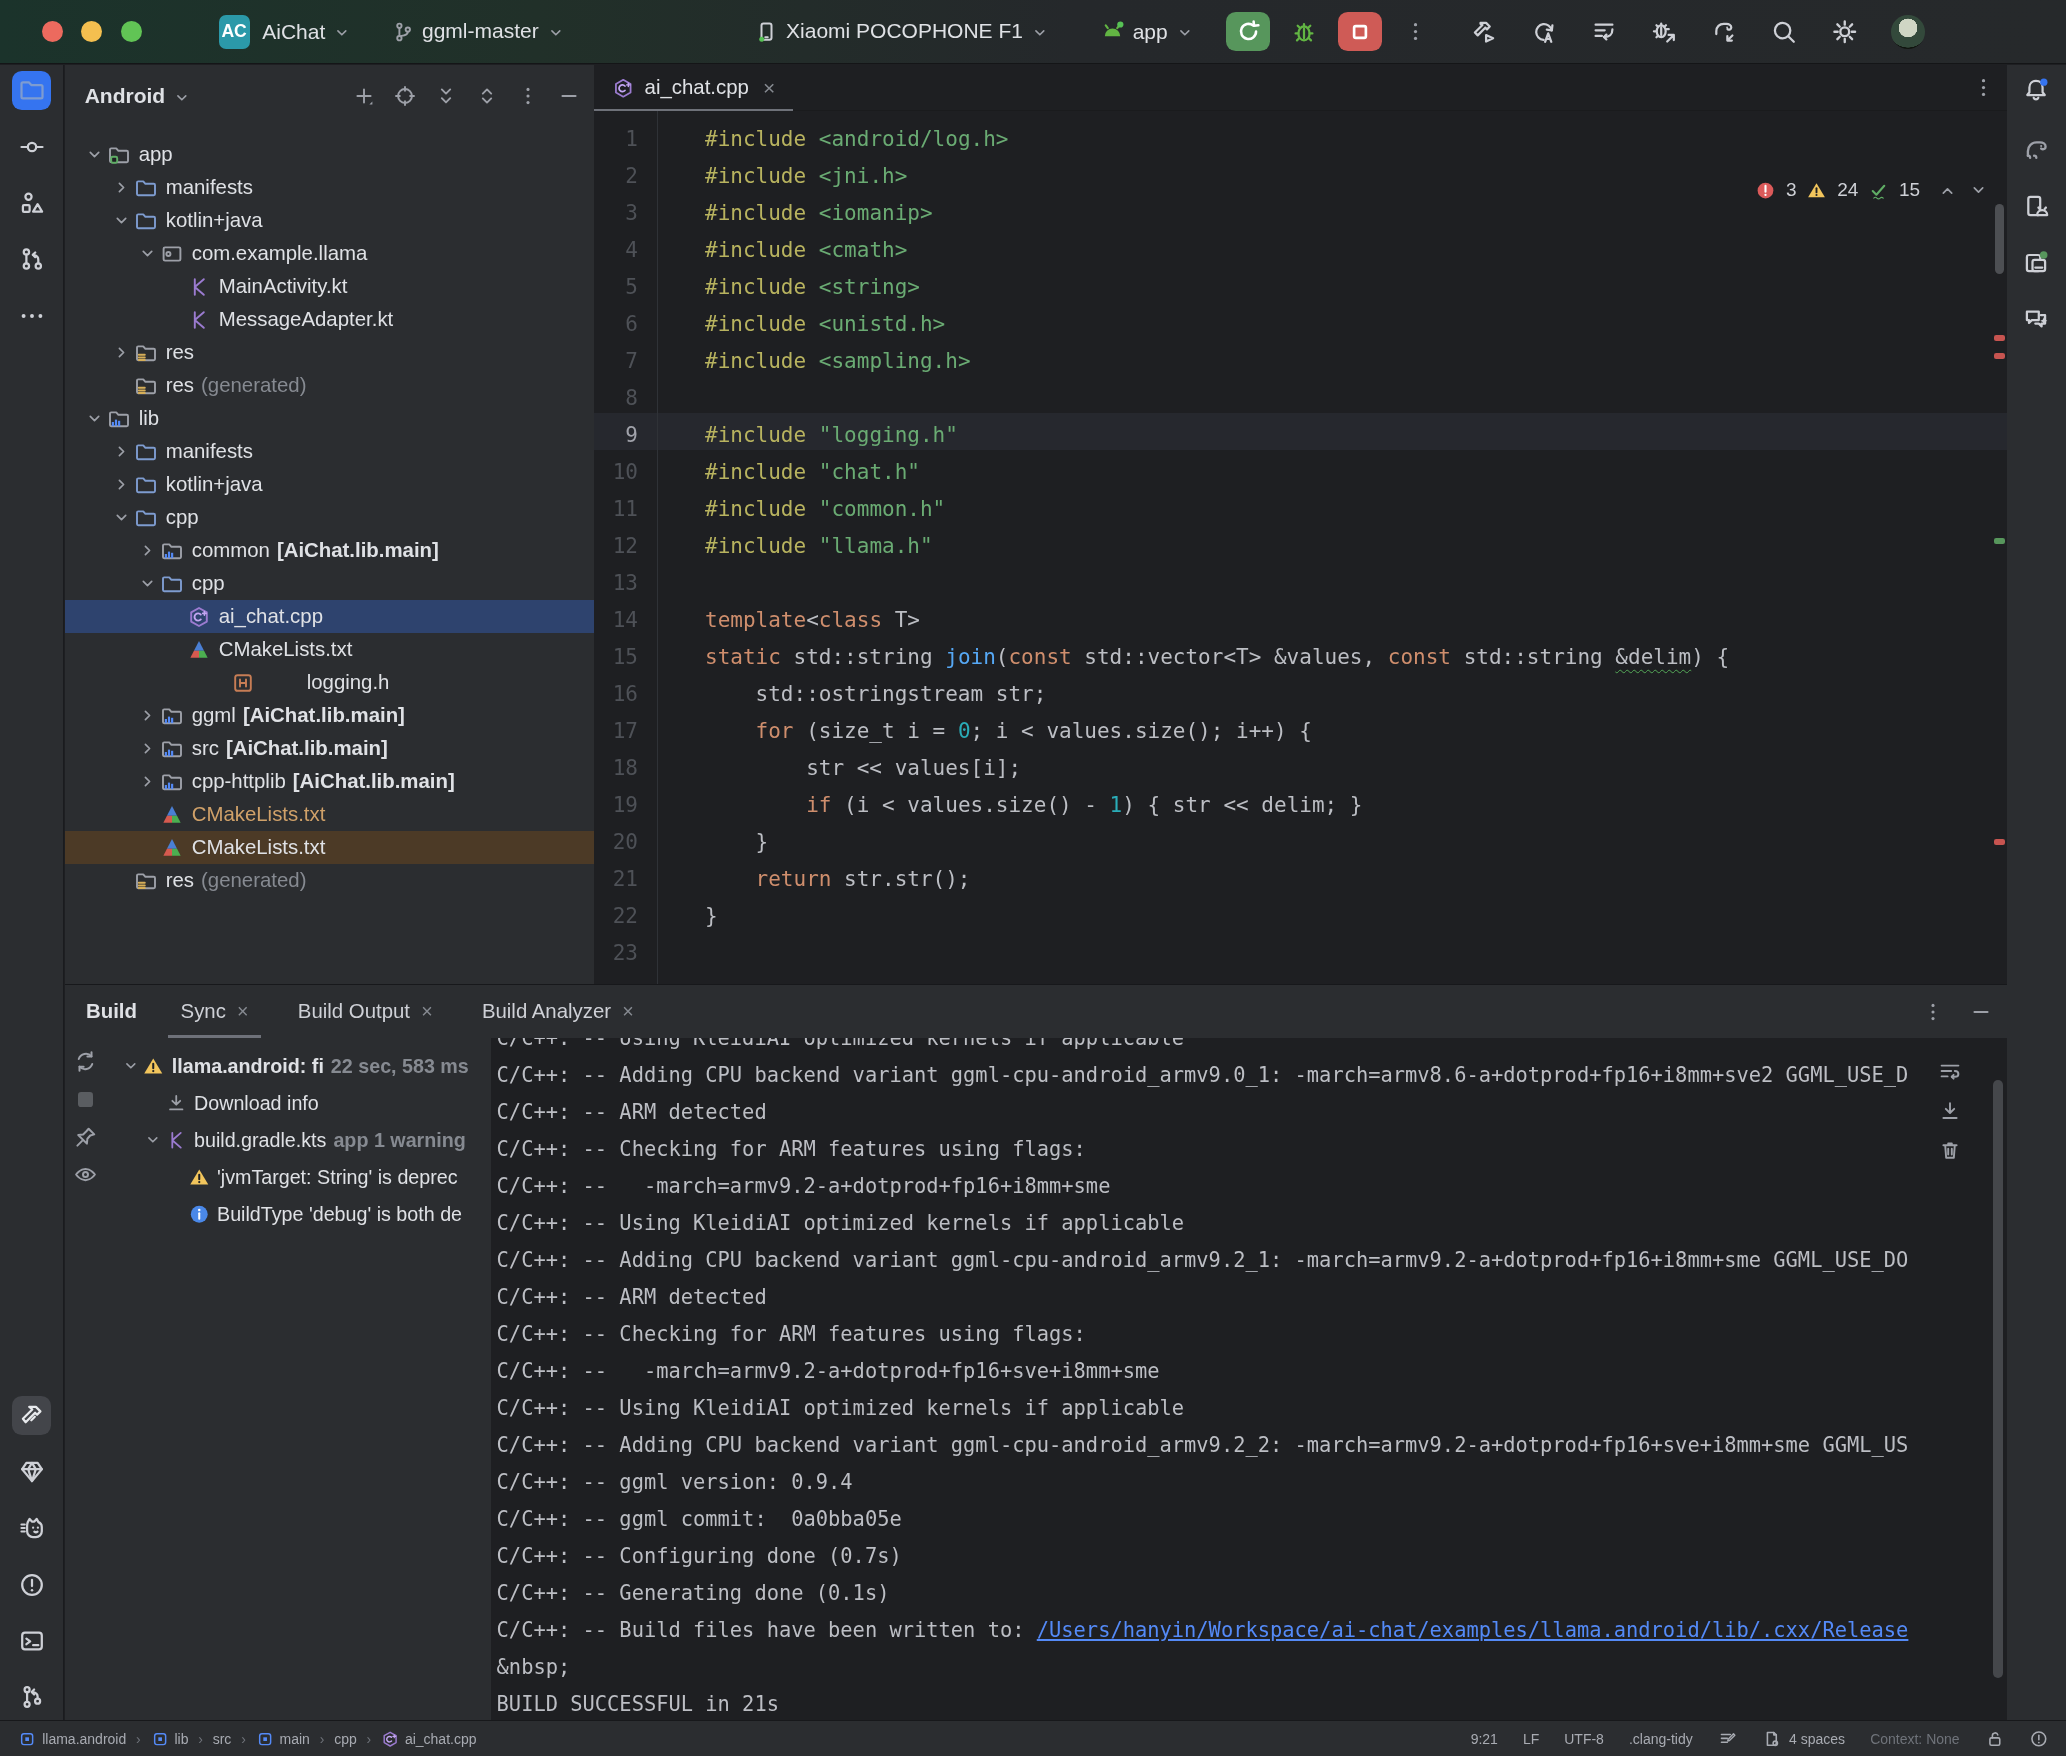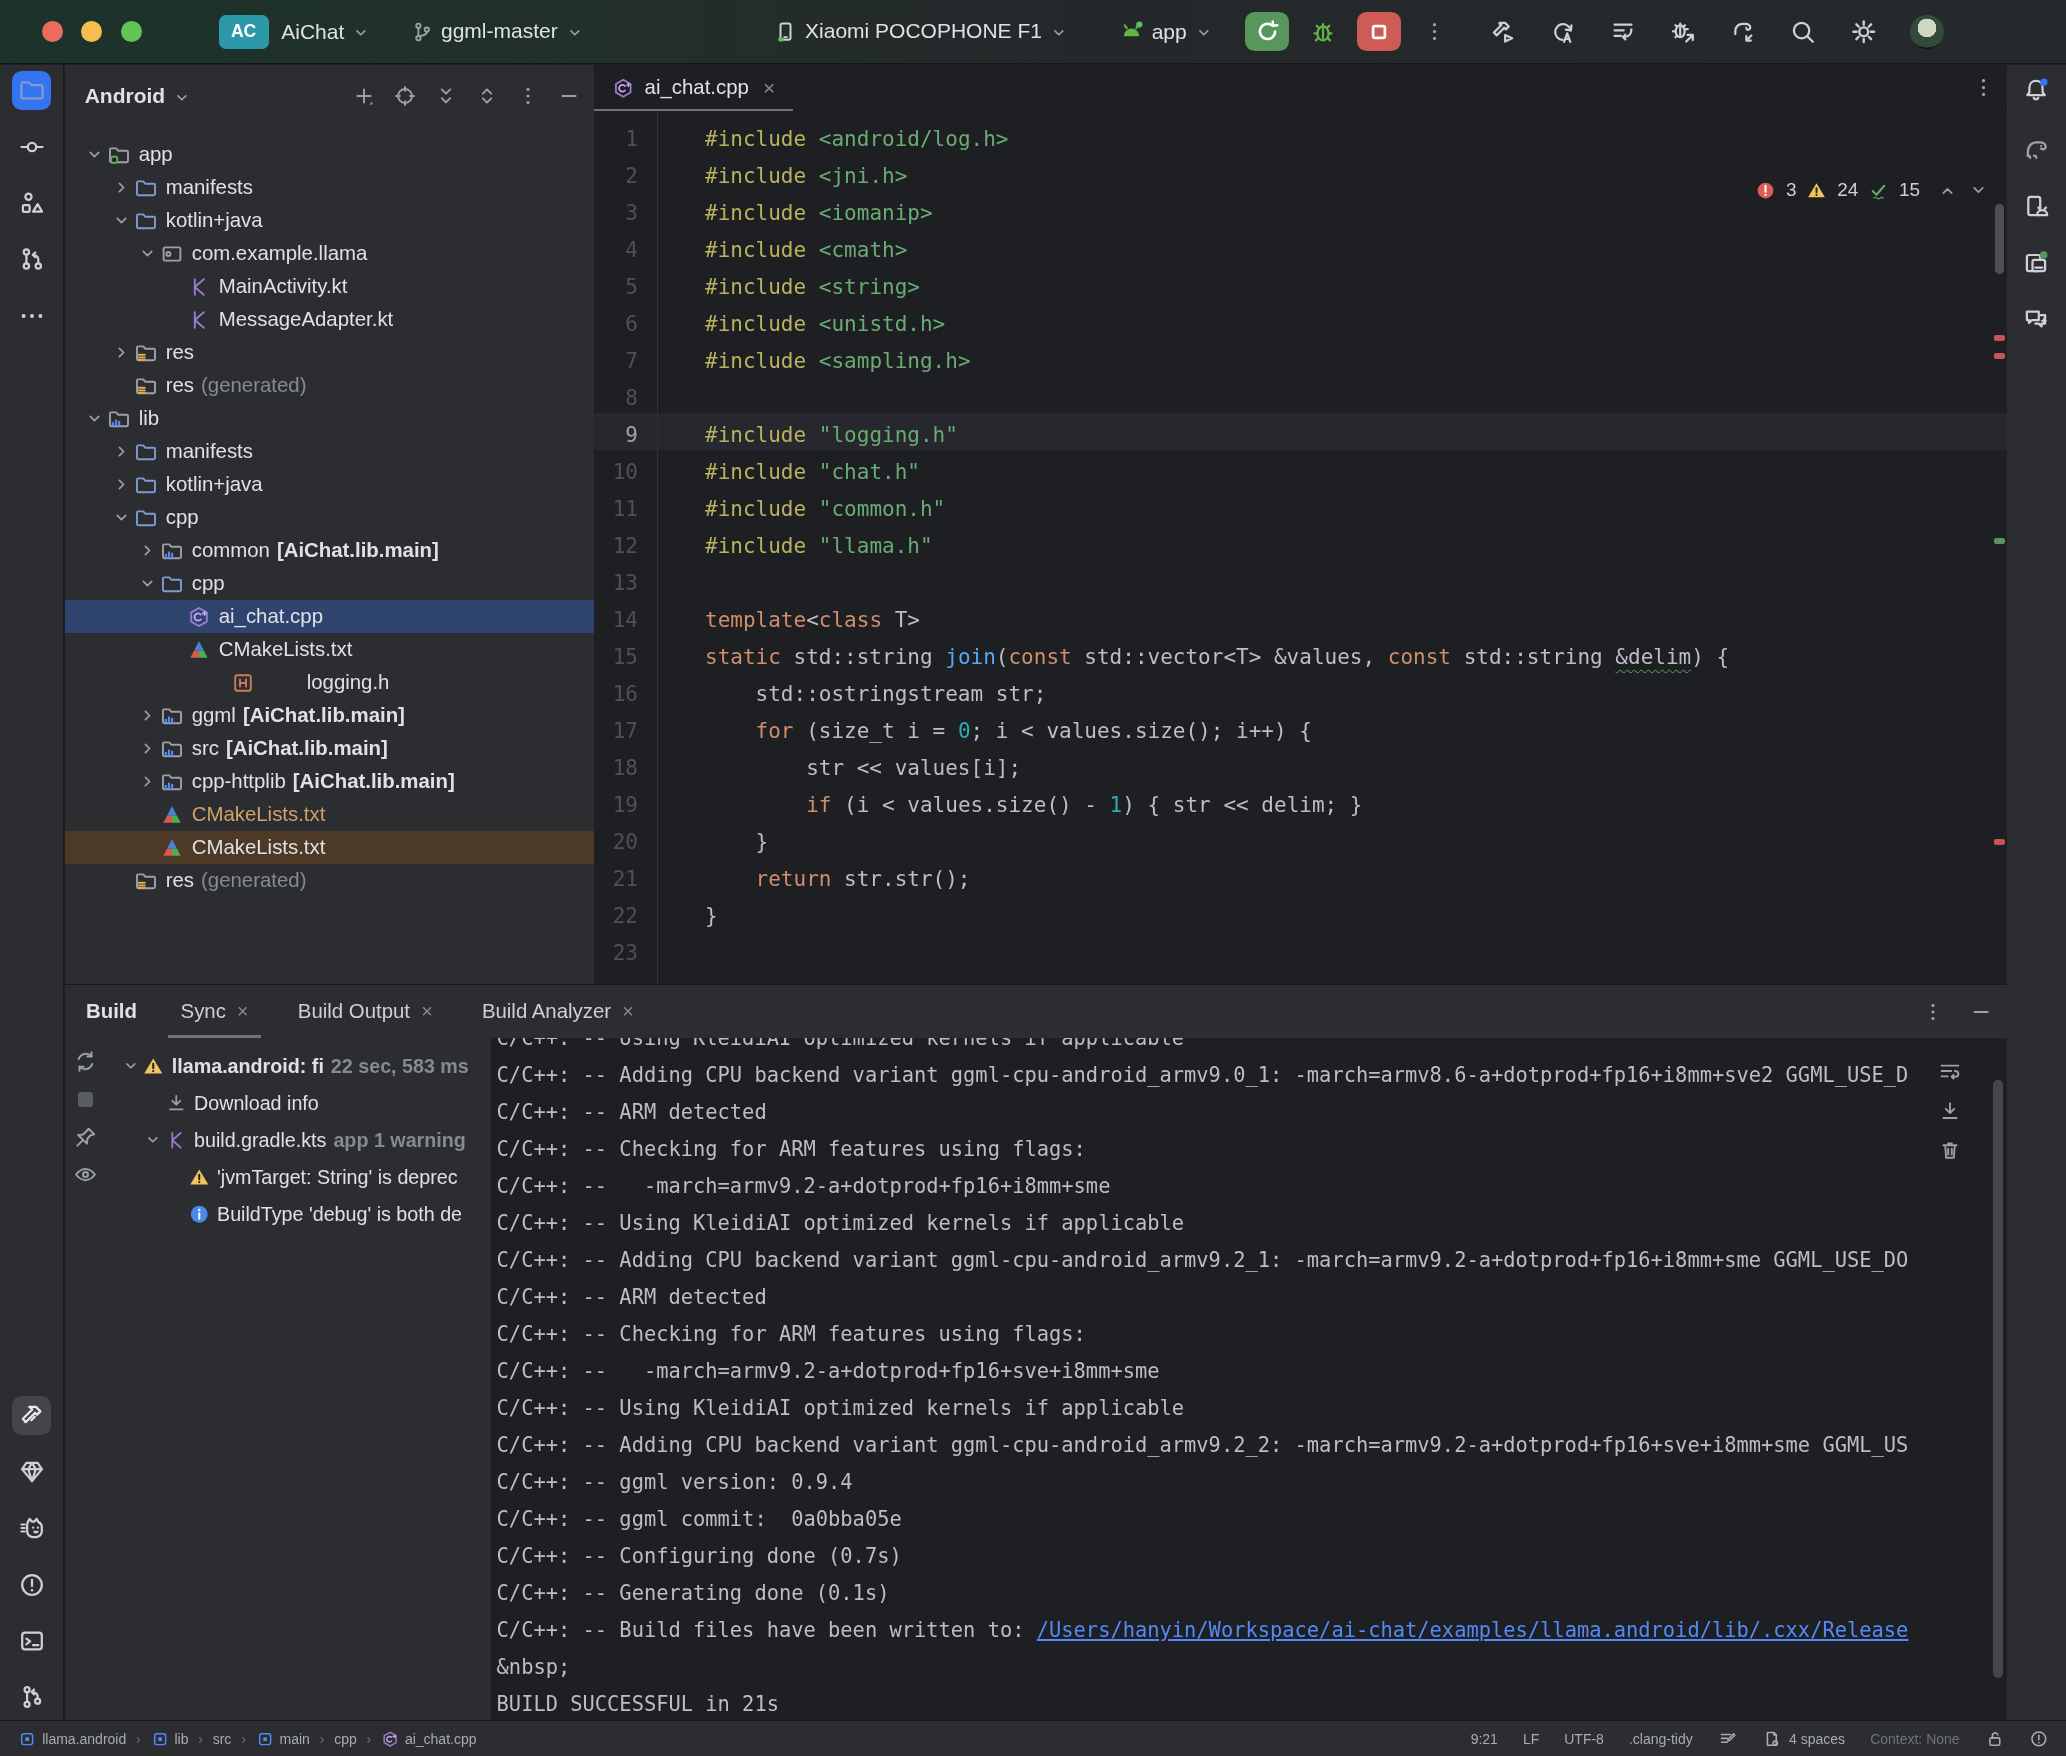--- a/index.html
+++ b/index.html
@@ -8,21 +8,21 @@
   .mono{font-family:"DejaVu Sans Mono",monospace;}
   svg.ic{stroke:currentColor;fill:none;stroke-width:1.6;stroke-linecap:round;stroke-linejoin:round;
          width:27px;height:27px;display:inline-block;vertical-align:middle;flex:none;}
   
   .topbar{position:absolute;top:0;left:0;right:0;height:63px;
           background:linear-gradient(90deg,#1b332b 0%,#213029 26%,#25282b 52%,#26292b 100%);
           border-bottom:1.4px solid #141517;display:flex;align-items:center;color:#dfe1e5;}
   .traffic{display:flex;gap:18.3px;margin-left:42px;}
   .tl{width:21px;height:21px;border-radius:50%;}
   .tl.r{background:#ec6a5e}.tl.y{background:#f4bf4f}.tl.g{background:#61c455}
-  .proj-badge{width:50px;height:34px;border-radius:7px;background:#2b99a9;color:#fff;font-weight:bold;
+  .proj-badge{width:31px;height:34px;border-radius:7px;background:#2b99a9;color:#fff;font-weight:bold;
               font-size:17.6px;display:flex;align-items:center;justify-content:center;margin-left:77px;}
   .tb-item{display:flex;align-items:center;gap:7px;font-size:21px;margin-left:12.7px;}
   .tb-item .chev{color:#9da0a8}
   .tb-group-center{display:flex;align-items:center;margin-left:176px;}
   .runbtn{width:44px;height:39px;border-radius:9.8px;display:flex;align-items:center;justify-content:center;}
   .runbtn.green{background:#57965c;margin-left:32px;}
   .runbtn.red{background:#cf5b56;margin-left:19.7px;}
   .tb-icons{display:flex;align-items:center;gap:32px;margin-left:42px;color:#ced0d6;}
   .avatar{width:34px;height:34px;border-radius:50%;
           background:radial-gradient(circle at 50% 38%,#cfd6c4 0 34%,#33493b 35% 72%,#10150f 73%);}

